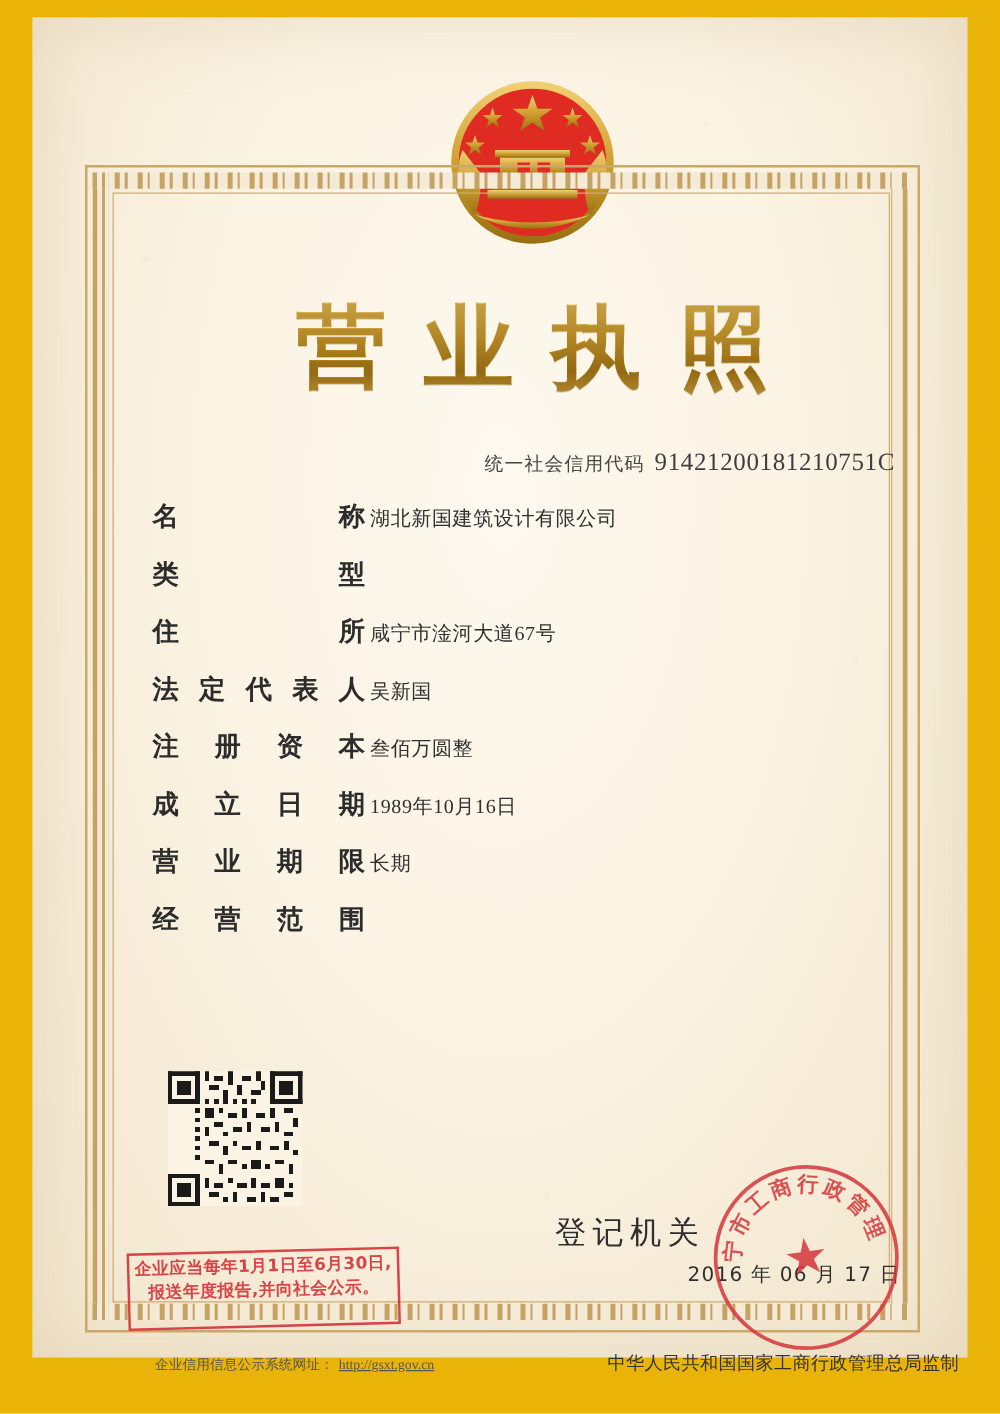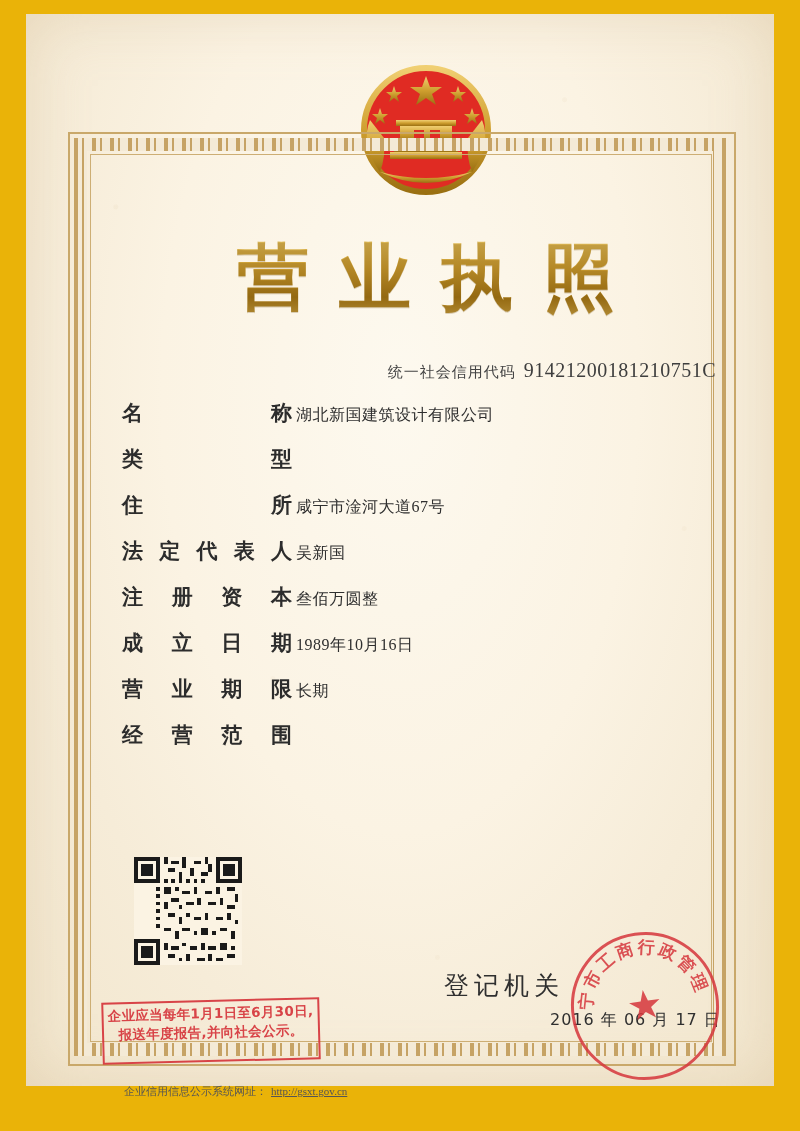--- a/index.html
+++ b/index.html
@@ -515,13 +515,14 @@
 
     <div class="notice-stamp">
       <div class="notice-line">企业应当每年1月1日至6月30日,</div>
       <div class="notice-line">报送年度报告,并向社会公示。</div>
     </div>
   </div>
 
   <div class="footer-left">
     <span>企业信用信息公示系统网址：</span><span class="url">http://gsxt.gov.cn</span>
   </div>
+  <div class="footer-right">中华人民共和国国家工商行政管理总局监制</div>
 </div>
 
 </body></html>

